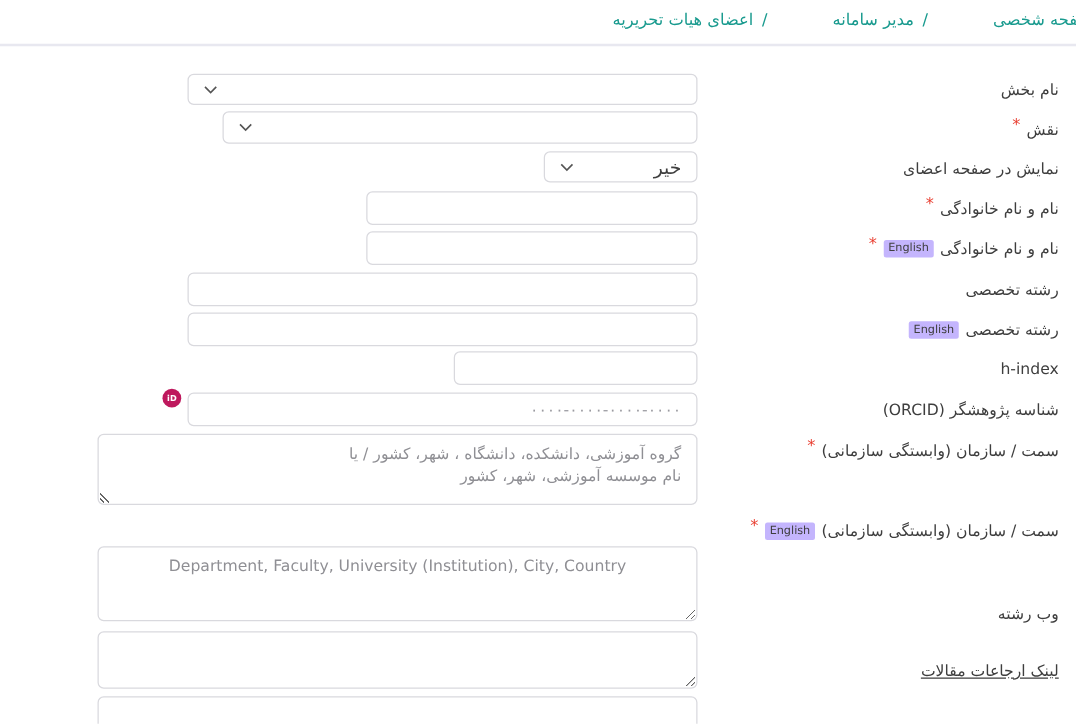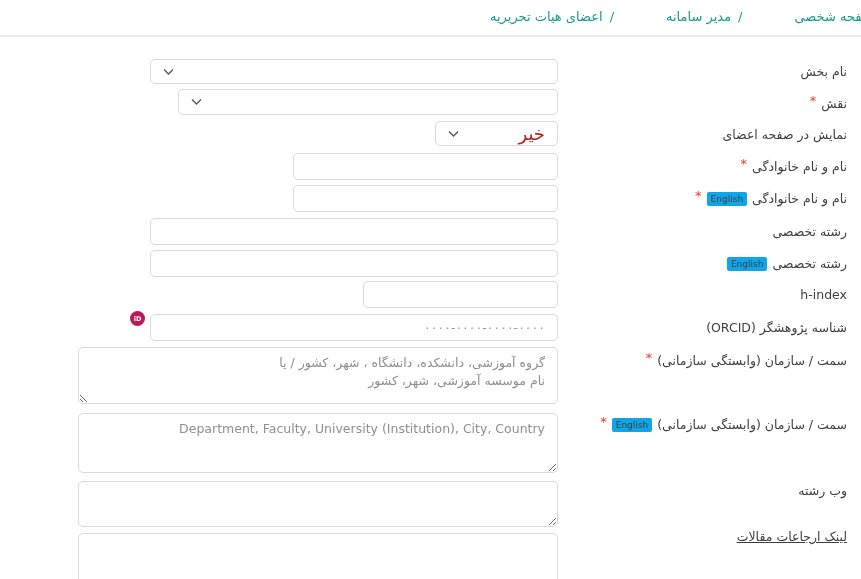--- a/index.html
+++ b/index.html
@@ -44,21 +44,21 @@
   }
   .flabel .req {
     color: #e8392b;
     font-size: 13px;
     position: relative;
     top: -3px;
   }
   .flabel .en-badge {
     font-size: 9px;
     color: #3e3e3e;
-    background: #0ea5e9;
+    background: #c4b5fd;
     border-radius: 2px;
     padding: 2px 4px;
     line-height: 10px;
   }
   
   .ctl {
     position: absolute;
     background: #fff;
     border: 1px solid #d9d9de;
     border-radius: 5px;
@@ -71,32 +71,32 @@
   }
   .select .chev {
     position: absolute;
     left: 12px;
     top: 50%;
     transform: translateY(-50%);
     display: inline-flex;
   }
   .select .sel-value {
     padding-right: 12px;
-    font-size: 18px;
-    color: #b91c1c;
+    font-size: 15px;
+    color: #404040;
   }
   input.ctl, textarea.ctl {
     font-family: "DejaVu Sans", sans-serif;
     font-size: 12.5px;
     color: #333;
     padding: 4px 12px;
     outline: none;
   }
   textarea.ctl { padding-top: 6px; resize: both; line-height: 18px; }
-  textarea.ltr { direction: ltr; text-align: right; }
+  textarea.ltr { direction: ltr; text-align: center; margin-top: 24px; }
   input::placeholder, textarea::placeholder { color: #8f8f94; opacity: 1; }
   #orcid-input::placeholder { color: #9a9aa0; letter-spacing: 0.5px; }
   .orcid-badge {
     position: absolute;
     left: 118px; top: 311px;
     width: 15px; height: 15px;
     border-radius: 50%;
     background: #be185d;
     color: #ffffff;
     font-size: 6.5px;

